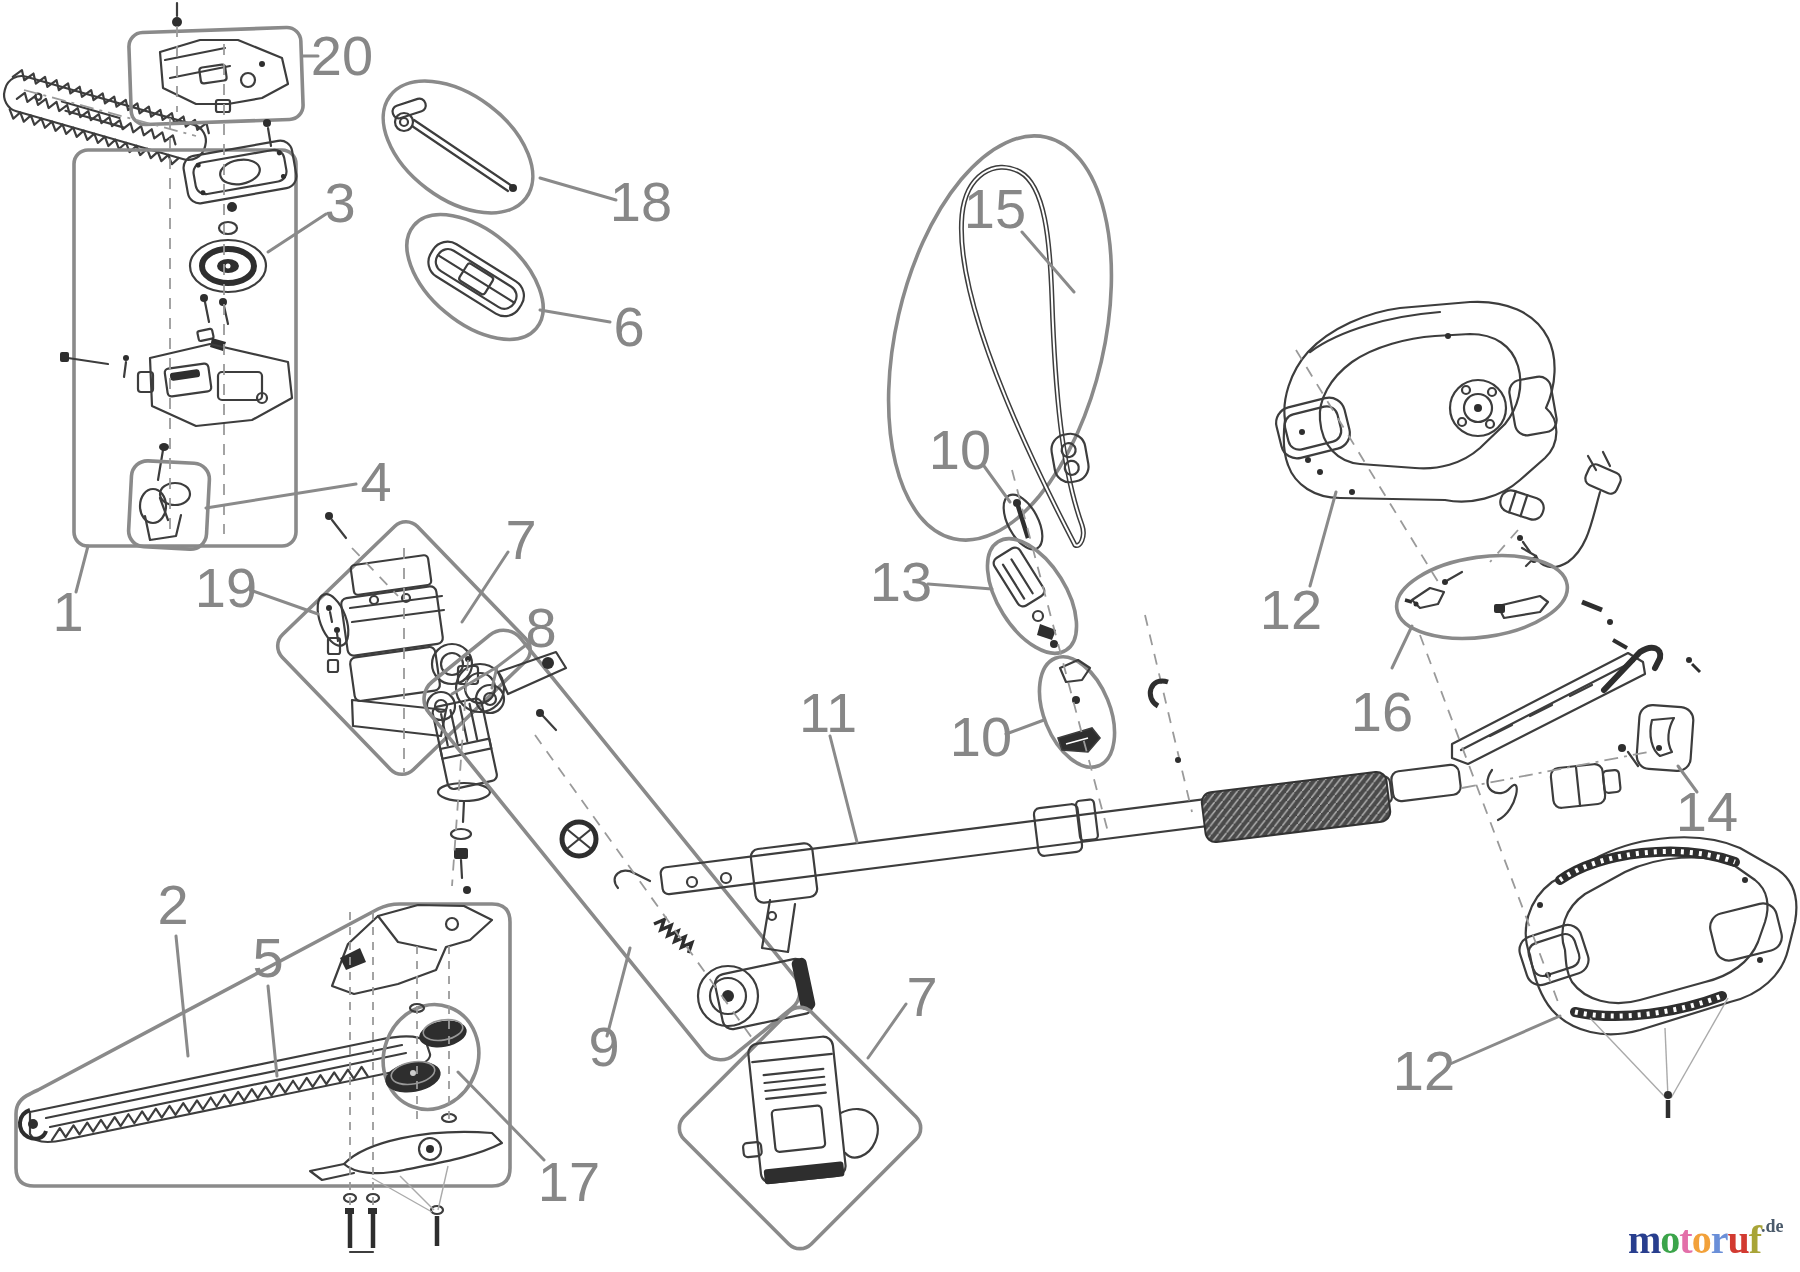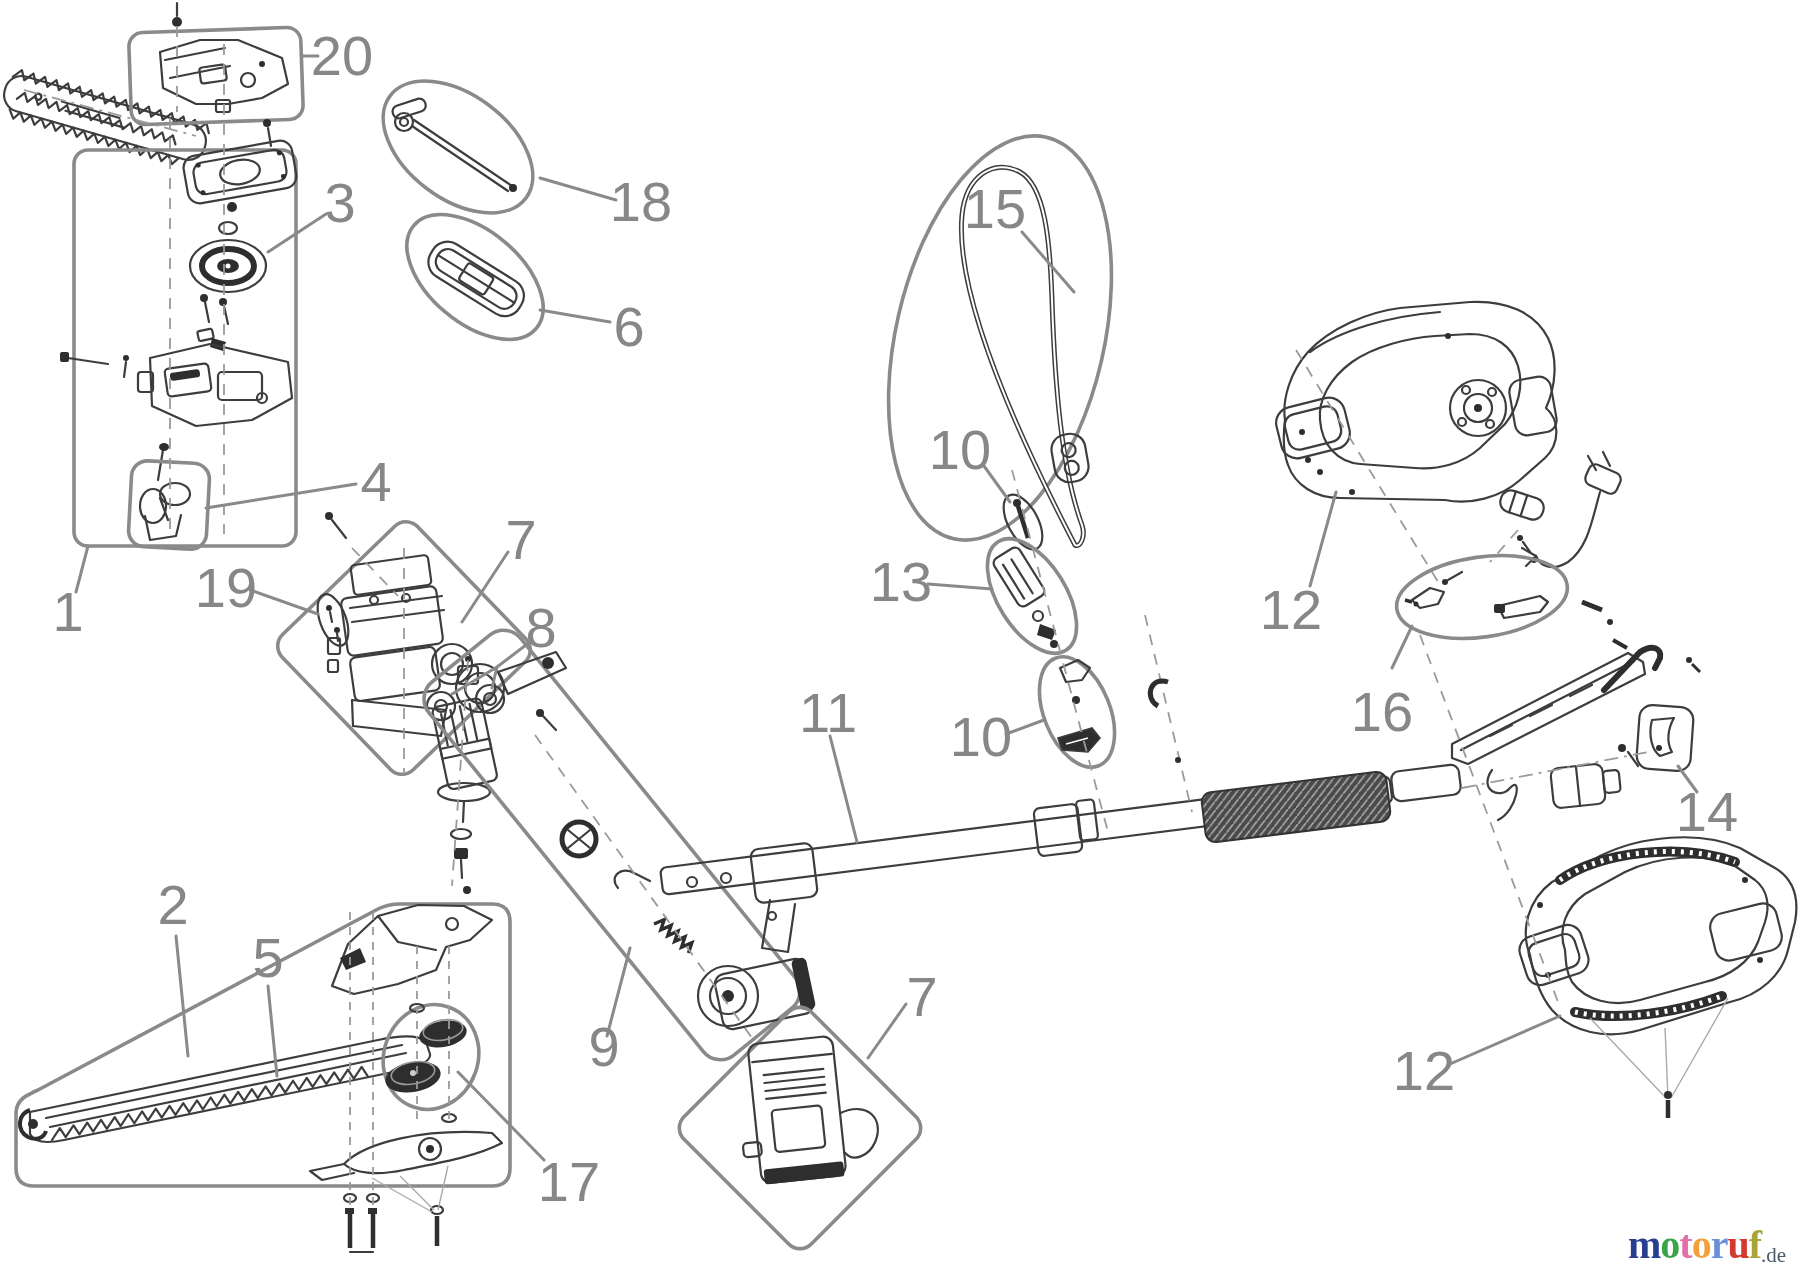--- a/index.html
+++ b/index.html
@@ -2,22 +2,22 @@
 <html><head>
 <meta charset="utf-8">
 <style>
   html,body{margin:0;padding:0;background:#fff;}
   .stage{position:relative;width:1800px;height:1272px;background:#ffffff;overflow:hidden;
          font-family:"Liberation Sans",sans-serif;}
   .stage svg{position:absolute;left:0;top:0;}
   .callout{font-family:"Liberation Sans",sans-serif;font-size:56px;fill:#878787;}
   .watermark{position:absolute;left:1628px;top:1216px;width:172px;height:52px;
              font-family:"Liberation Serif",serif;font-weight:bold;font-size:40px;
-             letter-spacing:-1px;white-space:nowrap;display:flex;align-items:flex-end;}
-  .watermark .sfx{font-size:21px;font-weight:normal;letter-spacing:0;}
+             letter-spacing:-1px;white-space:nowrap;display:flex;align-items:flex-start;}
+  .watermark .sfx{font-size:18px;font-weight:bold;letter-spacing:0;}
   .part{stroke:#3d3d3d;fill:none;stroke-width:2.2;stroke-linejoin:round;stroke-linecap:round;}
   .ctr{stroke:#8a8a8a;fill:none;stroke-width:3.6;stroke-linejoin:round;}
   .ldr{stroke:#8a8a8a;fill:none;stroke-width:3;stroke-linecap:round;}
   .dsh{stroke:#9a9a9a;fill:none;stroke-width:1.8;}
   .dk{fill:#2e2e2e;stroke:none;}
   .thin{stroke:#aaaaaa;stroke-width:1.4;fill:none;}
 </style>
 </head>
 <body>
 

